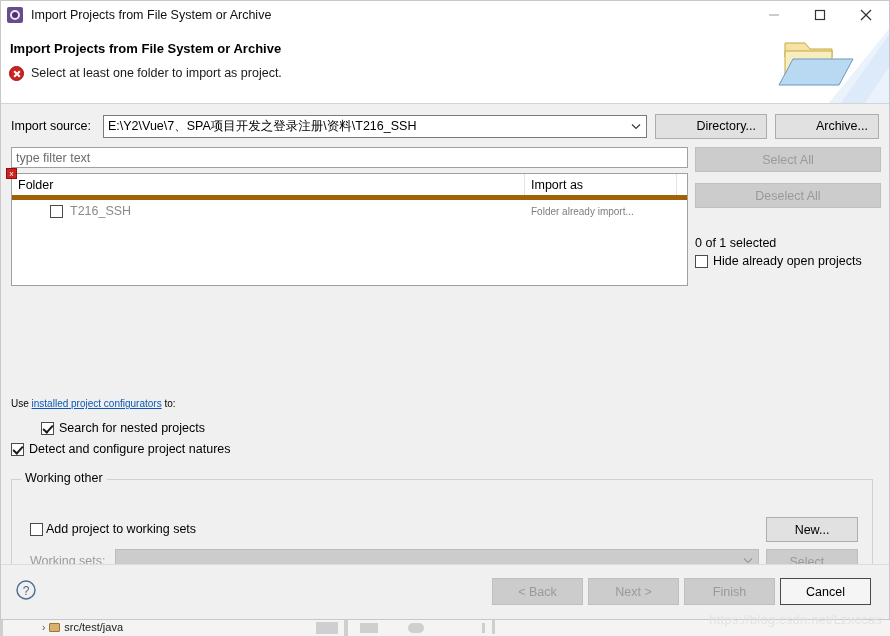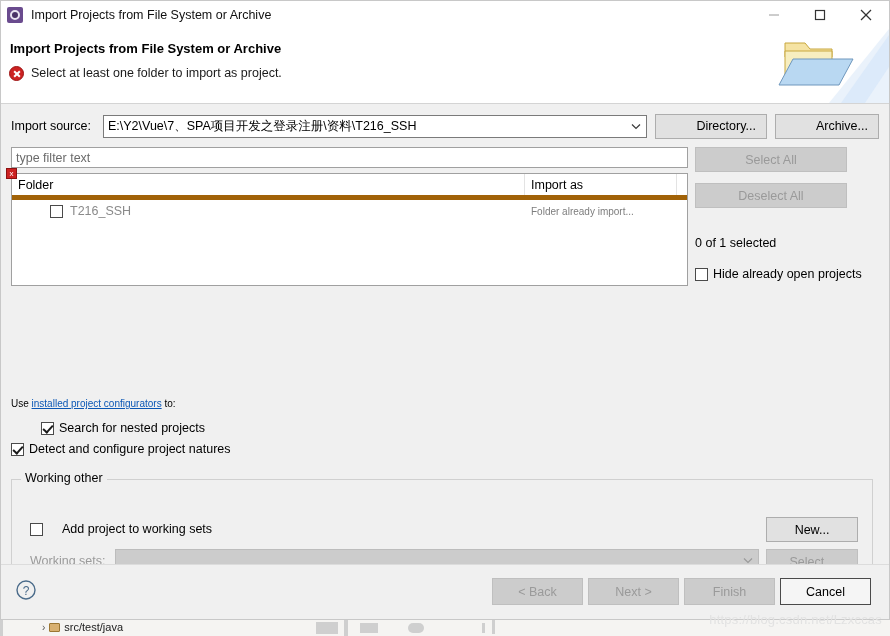--- a/index.html
+++ b/index.html
@@ -290,29 +290,29 @@
     font-size: 12.5px;
     color: #8a8a8a;
   }
 
   
   .right-panel {
     position: absolute;
     left: 694px; top: 43px;
     width: 186px;
   }
-  .right-panel .btn { width: 152px; display: block; }
+  .right-panel .btn { width: 186px; display: block; }
   .rp-gap { height: 11px; }
   .sel-count {
     margin-top: 28px;
     font-size: 12.5px;
     color: #000;
   }
   .hide-open {
-    margin-top: 17px;
+    margin-top: 4px;
     display: flex;
     align-items: flex-end;
     font-size: 12.5px;
   }
   .hide-open .row-label { color: #000; margin-left: 5px; }
 
   
   .cfg-line {
     position: absolute;
     left: 10px; top: 294px;
@@ -350,21 +350,21 @@
     padding: 0 4px;
     font-size: 12.5px;
   }
   .ws-add {
     position: absolute;
     left: 29px; top: 418px;
     display: flex;
     align-items: center;
     font-size: 12.5px;
   }
-  .ws-add .row-label { color: #000; margin-left: 19px; }
+  .ws-add .row-label { color: #000; margin-left: 3px; }
   .ws-new {
     position: absolute;
     left: 765px; top: 413px;
     width: 88px;
   }
   .ws-label {
     position: absolute;
     left: 29px; top: 450px;
     font-size: 12.5px;
     color: #9a9a9a;

